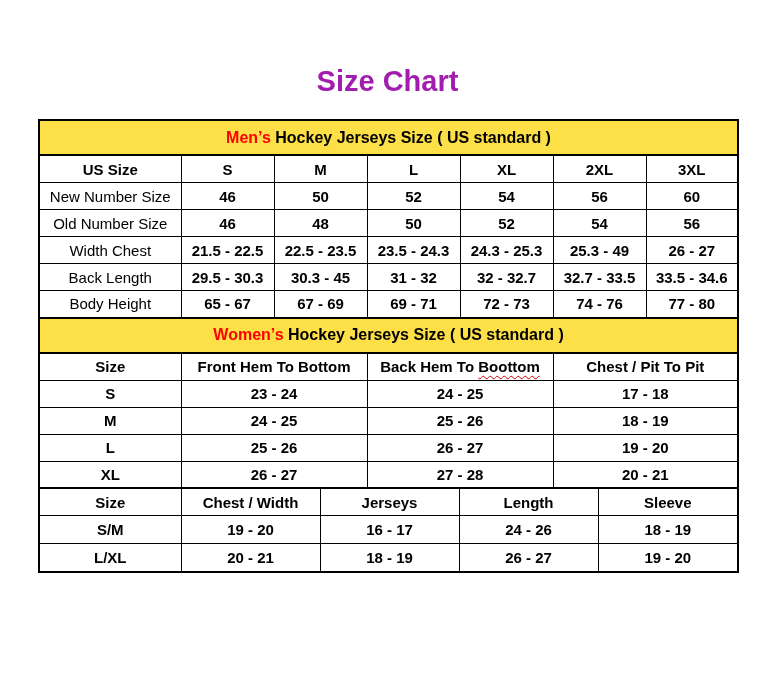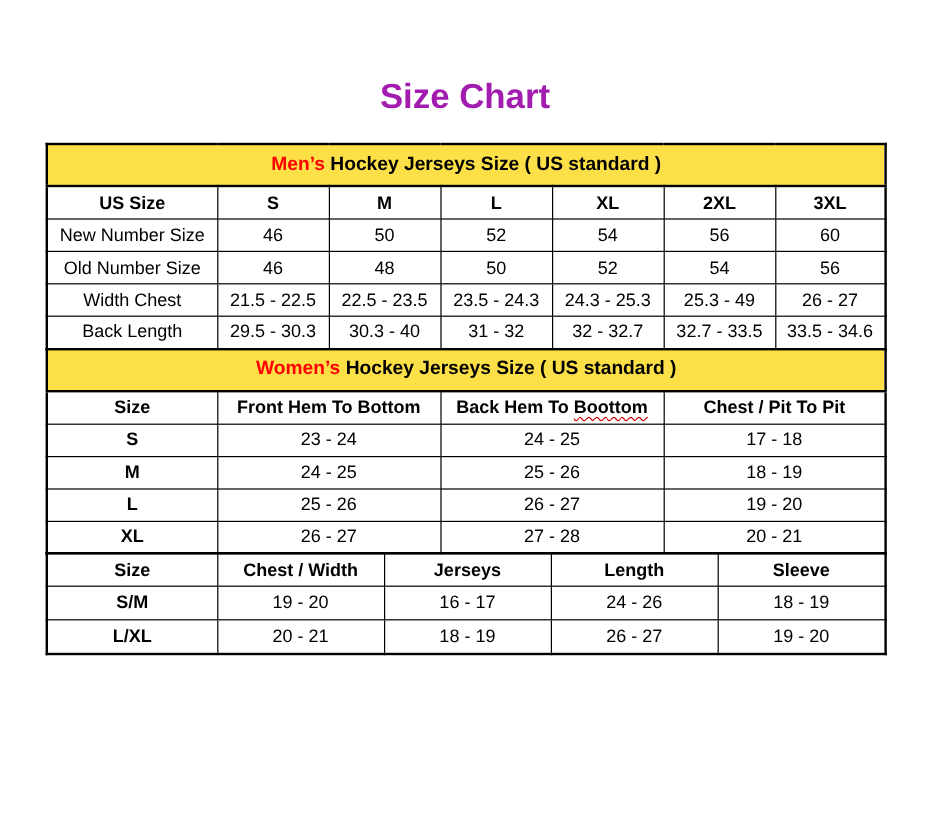--- a/index.html
+++ b/index.html
@@ -51,21 +51,21 @@
     font-size: 16px;
     border-bottom: 2px solid #000;
   }
   .size-table .accent { color: #ff0000; }
   .size-table tr.cols th {
     height: 26px;
     font-weight: bold;
   }
   .size-table td.rowlabel { font-weight: normal; }
   .size-table td.rowlabel.bold { font-weight: bold; }
-  .size-table td.val { font-weight: normal; }
+  .size-table td.val { font-weight: bold; }
   .wavy {
     text-decoration: underline wavy #d00000;
     text-decoration-thickness: 1px;
     text-underline-offset: 3px;
     text-decoration-skip-ink: none;
   }
 </style>
 </head>
 <body>
 
@@ -118,25 +118,34 @@
             <td class="val">21.5 - 22.5</td>
             <td class="val">22.5 - 23.5</td>
             <td class="val">23.5 - 24.3</td>
             <td class="val">24.3 - 25.3</td>
             <td class="val">25.3 - 49</td>
             <td class="val">26 - 27</td>
           </tr>
           <tr style="height:27px">
             <td class="rowlabel">Back Length</td>
             <td class="val">29.5 - 30.3</td>
-            <td class="val">30.3 - 40</td>
+            <td class="val">30.3 - 45</td>
             <td class="val">31 - 32</td>
             <td class="val">32 - 32.7</td>
             <td class="val">32.7 - 33.5</td>
             <td class="val">33.5 - 34.6</td>
+          </tr>
+          <tr style="height:27px">
+            <td class="rowlabel">Body Height</td>
+            <td class="val">65 - 67</td>
+            <td class="val">67 - 69</td>
+            <td class="val">69 - 71</td>
+            <td class="val">72 - 73</td>
+            <td class="val">74 - 76</td>
+            <td class="val">77 - 80</td>
           </tr>
         </tbody>
       </table>
     <table class="size-table">
         <colgroup>
           <col style="width:142px">
           <col style="width:186px">
           <col style="width:186px">
           <col style="width:185px">
         </colgroup>

